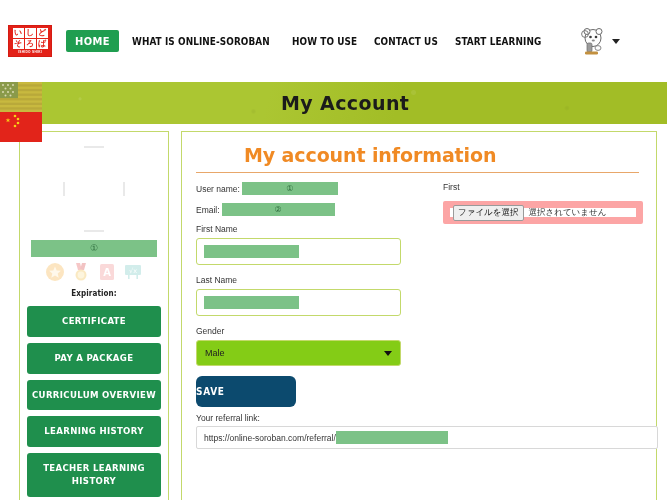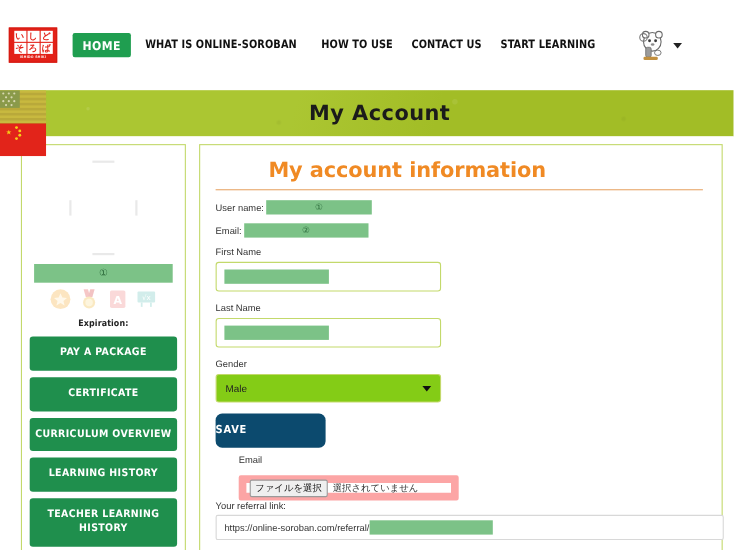--- a/index.html
+++ b/index.html
@@ -214,21 +214,21 @@
     color: #f08a24;
     letter-spacing: -.1px;
     font-family: "DejaVu Sans", sans-serif;
     margin-left: 48px;
   }
   .title-rule {
     border-bottom: 1px solid #e8a76a;
     margin: 6px 0 9px 0;
   }
 
-  .cols { display: flex; flex-direction: column; }
+  .cols { display: flex; }
   .col-left { width: 226px; flex: 0 0 226px; }
   .col-right { flex: 1; padding-left: 21px; }
 
   .inline-field {
     display: flex; align-items: center;
     margin-bottom: 8px;
   }
   .inline-label {
     font-size: 8.5px; color: #333333; white-space: nowrap;
   }
@@ -446,22 +446,22 @@
       <svg class="badge" viewBox="0 0 20 20">
         <rect x="2" y="3" width="16" height="10" rx="1" fill="#5fc2b8"></rect>
         <text x="10" y="11" font-size="6.5" text-anchor="middle" fill="#ffffff" font-family="DejaVu Sans, sans-serif">√x</text>
         <rect x="5" y="13" width="1.6" height="4" fill="#5fc2b8"></rect>
         <rect x="13.4" y="13" width="1.6" height="4" fill="#5fc2b8"></rect>
       </svg>
     </div>
 
     <div class="expiration">Expiration:</div>
 
+    <div class="side-btn">CERTIFICATE</div>
     <div class="side-btn">PAY A PACKAGE</div>
-    <div class="side-btn">CERTIFICATE</div>
     <div class="side-btn">CURRICULUM OVERVIEW</div>
     <div class="side-btn">LEARNING HISTORY</div>
     <div class="side-btn">TEACHER LEARNING HISTORY</div>
   </div>
 
   <div class="content">
     <div class="content-title">My account information</div>
     <div class="title-rule"></div>
 
     <div class="cols">
@@ -491,21 +491,21 @@
         <span class="field-label">Gender</span>
         <div class="select-input">
           <span>Male</span>
           <span class="chev"></span>
         </div>
 
         <div class="save-btn">SAVE</div>
       </div>
 
       <div class="col-right">
-        <div class="avatar-label">Email</div>
+        <div class="avatar-label">First</div>
         <div class="file-input">
           <span class="file-btn">ファイルを選択</span>
           <span class="file-status">選択されていません</span>
         </div>
       </div>
     </div>
 
     <div class="referral-label">Your referral link:</div>
     <div class="referral-box">
       <span>https://online-soroban.com/referral/</span>

